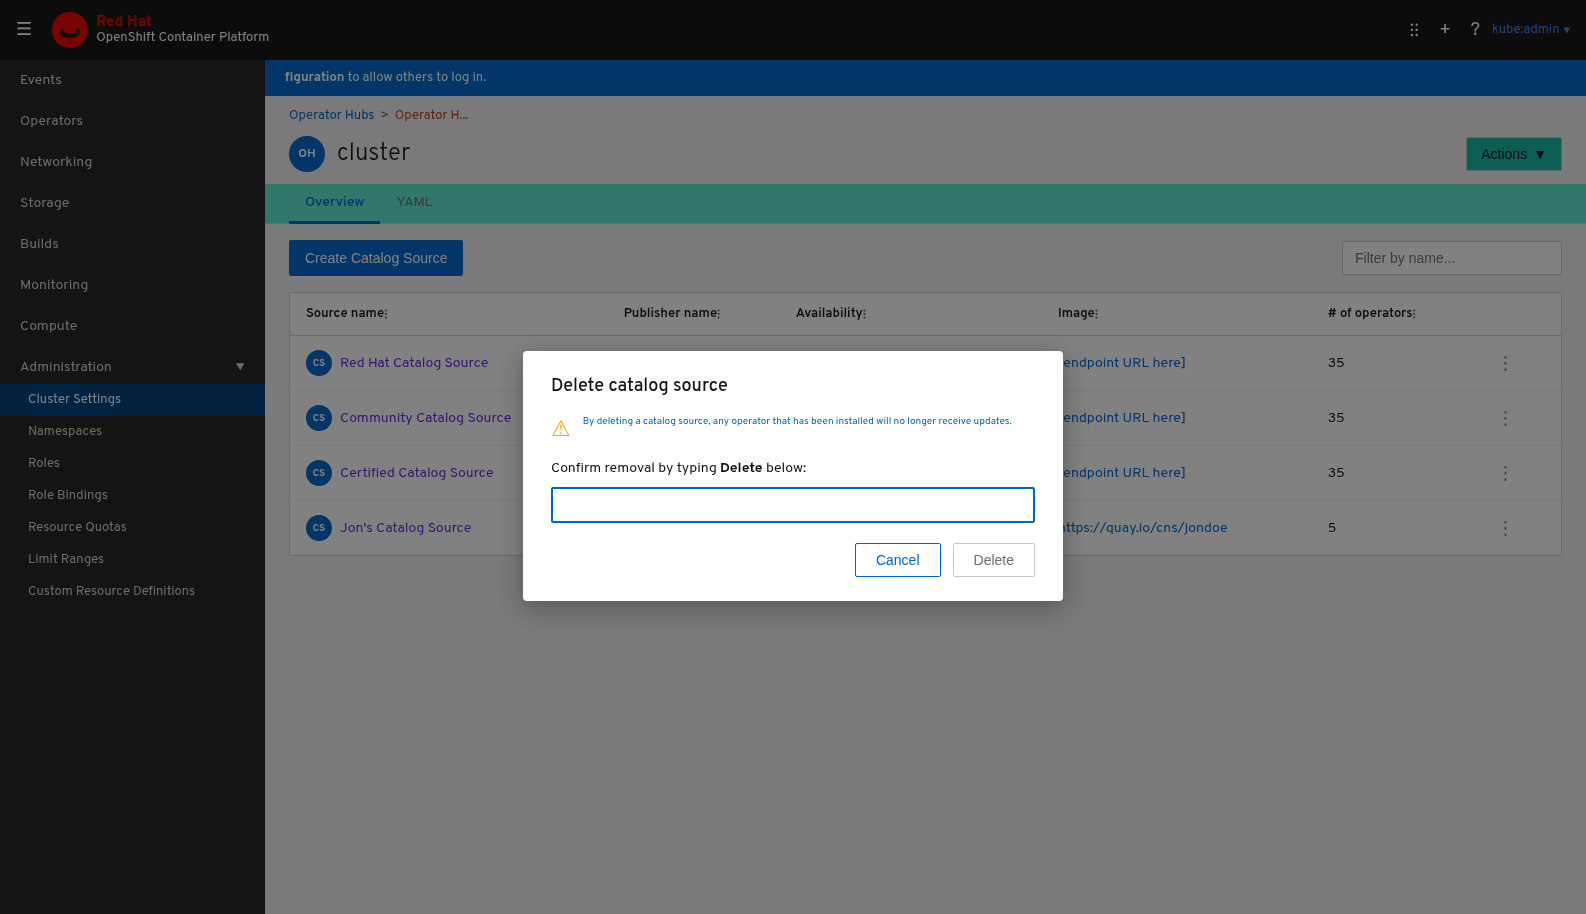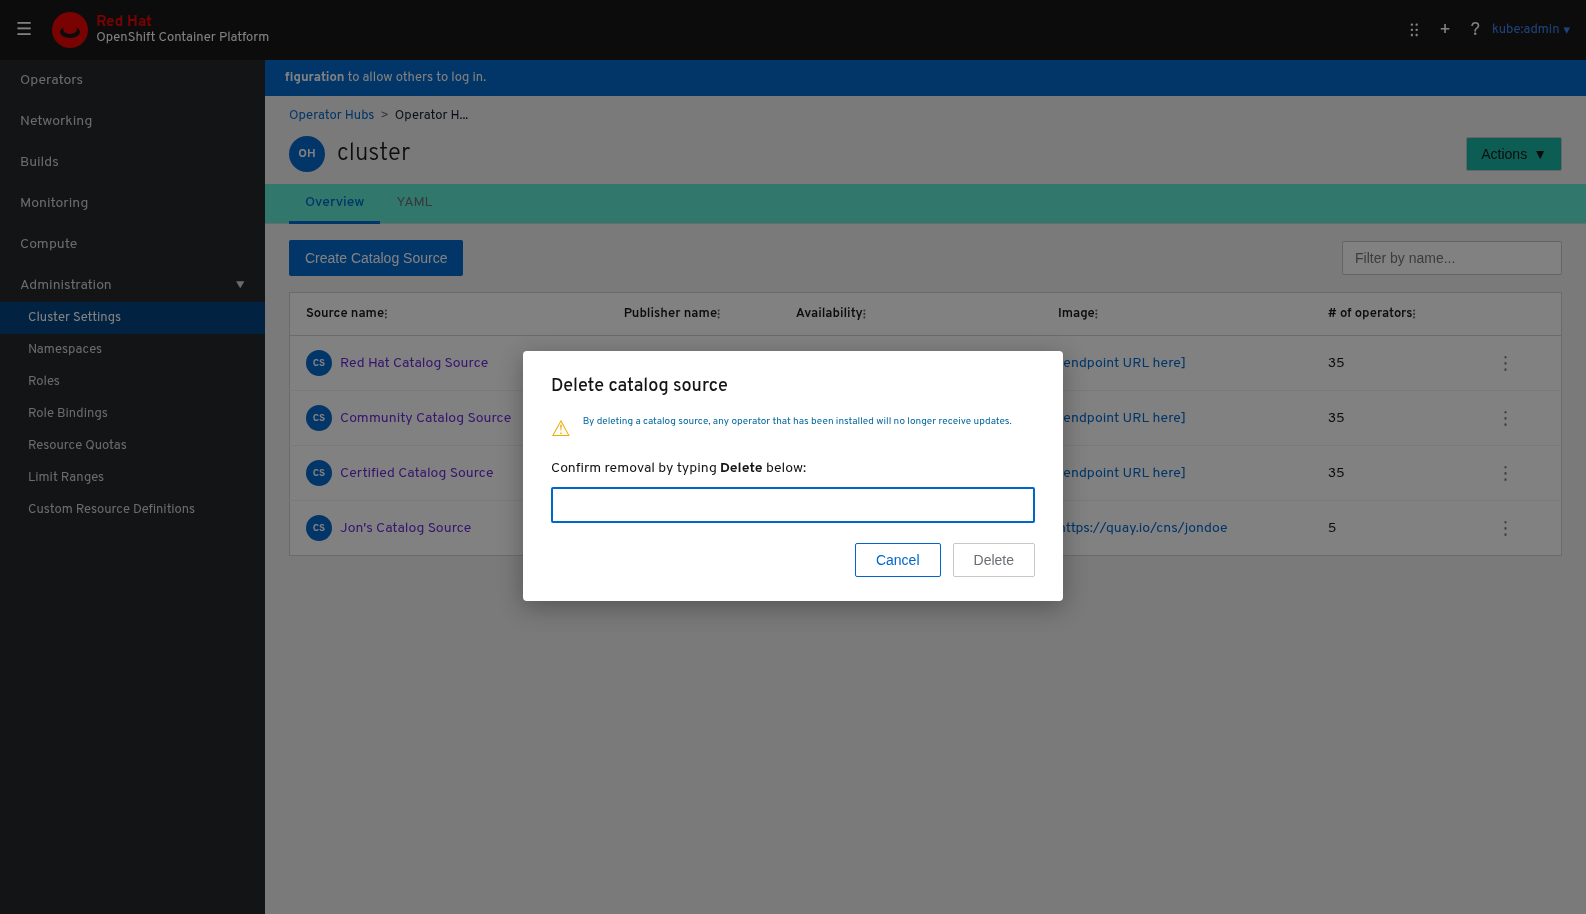--- a/index.html
+++ b/index.html
@@ -87,21 +87,21 @@
     
     .breadcrumb-bar {
       padding: 12px 24px 0;
       display: flex;
       align-items: center;
       gap: 6px;
       font-size: 13px;
     }
     .breadcrumb-link { color: #0066cc; cursor: pointer; }
     .breadcrumb-sep { color: #6a6e73; }
-    .breadcrumb-current { color: #0f172a; }
+    .breadcrumb-current { color: #c2410c; }
 
     
     .page-header {
       padding: 12px 24px;
       display: flex;
       align-items: center;
       justify-content: space-between;
     }
     .page-title-row { display: flex; align-items: center; gap: 12px; }
     .cluster-badge {
@@ -335,22 +335,24 @@
   <div class="topnav-user">
     <span>kube:admin</span>
     <span>▾</span>
   </div>
 </nav>
 
 <div class="layout">
 
   <aside class="sidebar">
 
+    <div class="sidebar-item">Events</div>
     <div class="sidebar-item">Operators</div>
     <div class="sidebar-item">Networking</div>
+    <div class="sidebar-item">Storage</div>
     <div class="sidebar-item">Builds</div>
     <div class="sidebar-item">Monitoring</div>
     <div class="sidebar-item">Compute</div>
     <div class="sidebar-section">
       <span>Administration</span>
       <span class="chevron">▼</span>
     </div>
     <div class="sidebar-sub-item active">Cluster Settings</div>
     <div class="sidebar-sub-item">Namespaces</div>
     <div class="sidebar-sub-item">Roles</div>

